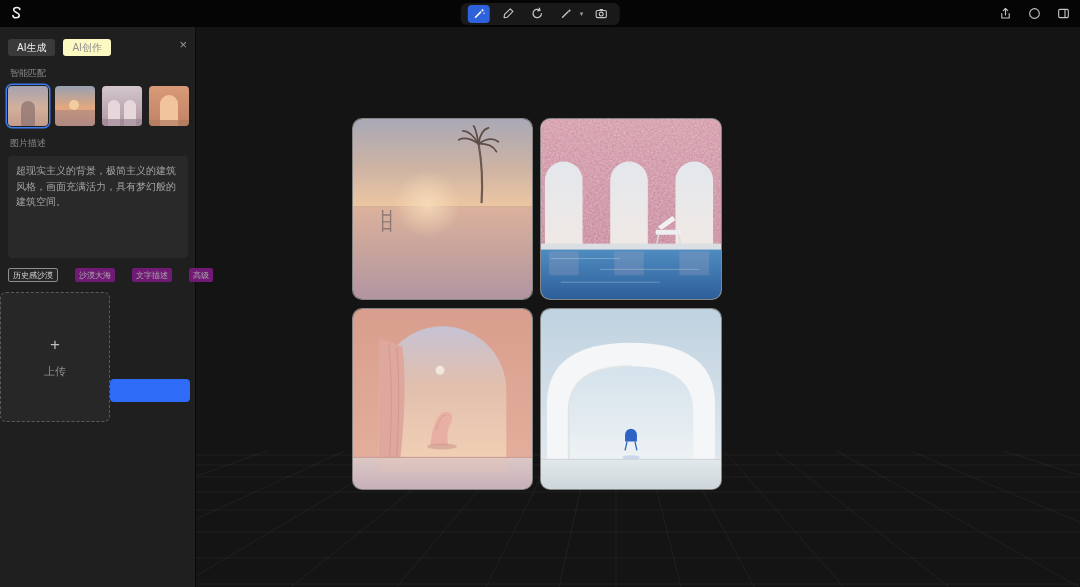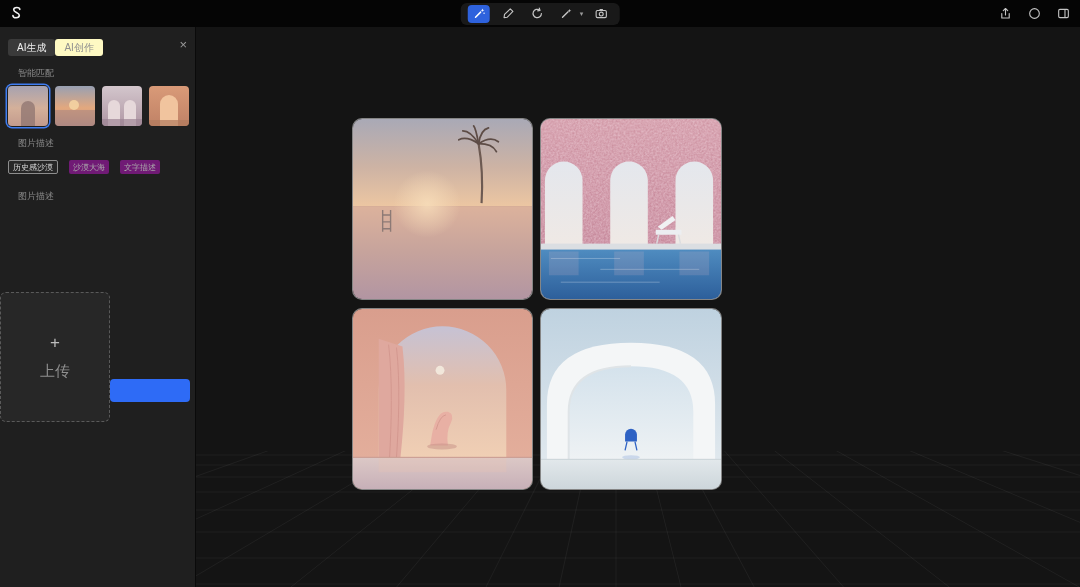--- a/index.html
+++ b/index.html
@@ -11,37 +11,37 @@
   .logo{position:absolute;left:8px;top:5px;width:17px;height:17px;display:flex;align-items:center;justify-content:center;cursor:pointer}
   .tool-group{position:absolute;left:50%;top:50%;transform:translate(-50%,-50%);display:flex;align-items:center;gap:7px;background:#191919;border-radius:6px;padding:2px 7px;height:22px}
   .tool-btn{width:22px;height:18px;display:flex;align-items:center;justify-content:center;border-radius:4px;cursor:pointer}
   .tool-btn.active{background:#2e62dd}
   .chev{font-size:7px;color:#9a9a9a;margin-left:-4px}
   .right-group{position:absolute;right:8px;top:0;height:27px;display:flex;align-items:center;gap:11px}
   .right-group .tool-btn{width:18px}
 
   
   .panel{position:absolute;left:0;top:27px;width:196px;height:560px;background:#1f1f1f;border-right:1px solid #0a0a0a;z-index:20}
-  .tabs-row{position:relative;padding:12px 8px 0 8px;display:flex;align-items:flex-start}
+  .tabs-row{position:relative;padding:12px 8px 0 8px;display:flex;gap:8px;align-items:flex-start}
   .tab{height:17px;padding:0 9px;display:inline-flex;align-items:center;border-radius:3px;font-size:10px;cursor:pointer}
   .tab.active{background:#3a3a3a;color:#f0f0f0}
   .tab.inactive{background:#fef9c3;color:#8f8f8f}
   .panel-close{position:absolute;right:8px;top:11px;color:#9a9a9a;font-size:13px;line-height:13px;cursor:pointer}
-  .sec-label{font-size:9px;color:#8a8a8a;margin:11px 0 6px 18px}
+  .sec-label{font-size:9px;color:#8a8a8a;margin:11px 0 6px 10px}
   .thumbs{display:flex;gap:7px;margin-left:8px}
   .thumb{width:40px;height:40px;border-radius:4px;overflow:hidden;cursor:pointer;position:relative}
   .thumb.selected{box-shadow:0 0 0 1px #1f1f1f,0 0 0 2.5px #3f7df2}
   .thumb svg{display:block;width:100%;height:100%}
   .prompt-box{margin:4px 8px 0 8px;width:180px;height:102px;background:#292929;border-radius:4px;padding:7px 8px;font-size:10px;line-height:1.55;color:#a3a3a3;cursor:text}
-  .tags-row{display:flex;gap:11px;margin:10px 0 16px 8px;width:152px;overflow:hidden}
+  .tags-row{display:flex;gap:17px;margin:10px 0 16px 8px;width:216px;overflow:hidden}
   .chip{flex:0 0 auto;height:14px;display:inline-flex;align-items:center;padding:0 4px;border-radius:2px;font-size:8px;color:#ababab;background:#701a75;cursor:pointer;white-space:nowrap}
   .chip.selected{background:#262626;border:1px solid #8d8d8d;color:#d8d8d8}
   .dropzone{position:absolute;left:0;top:265px;width:110px;height:130px;background:#272727;border:1px dashed #5a5a5a;border-radius:6px;display:flex;flex-direction:column;align-items:center;justify-content:center;gap:11px;cursor:pointer;z-index:3}
   .dz-plus{font-size:17px;color:#bdbdbd;line-height:1}
-  .dz-label{font-size:15px;color:#8f8f8f}
+  .dz-label{font-size:11px;color:#8f8f8f}
   .gen-btn{position:absolute;left:110px;top:352px;width:80px;height:23px;background:#2e6bf6;border:none;border-radius:4px;cursor:pointer;z-index:2}
 
   
   .canvas{position:absolute;left:196px;top:27px;width:884px;height:560px;background:#141414;overflow:hidden}
   .floor-grid{position:absolute;left:0;top:0}
   .card{position:absolute;border-radius:10px;overflow:hidden;border:1px solid rgba(255,255,255,0.45);cursor:pointer;background:#222}
   .card svg{display:block;width:100%;height:100%}
   .card1{left:156px;top:91px;width:181px;height:182px}
   .card2{left:344px;top:91px;width:182px;height:182px}
   .card3{left:156px;top:281px;width:181px;height:182px}
@@ -172,20 +172,21 @@
             </linearGradient>
         </defs>
         <rect width="40" height="40" fill="url(#t4)"></rect>
         <path d="M11 40 V18 A9 9 0 0 1 29 18 V40 Z" fill="#f1c49e"></path>
         <rect y="34" width="40" height="6" fill="#b07a5e" opacity="0.7"></rect>
       </svg>
     </div>
   </div>
 
   <div class="sec-label">图片描述</div>
+  <div class="prompt-box">超现实主义的背景，极简主义的建筑风格，画面充满活力，具有梦幻般的建筑空间。</div>
 
   <div class="tags-row">
     <span class="chip selected">历史感沙漠</span>
     <span class="chip">沙漠大海</span>
     <span class="chip">文字描述</span>
     <span class="chip">高级</span>
     <span class="chip">构图...</span>
   </div>
 
   <div class="sec-label">图片描述</div>

